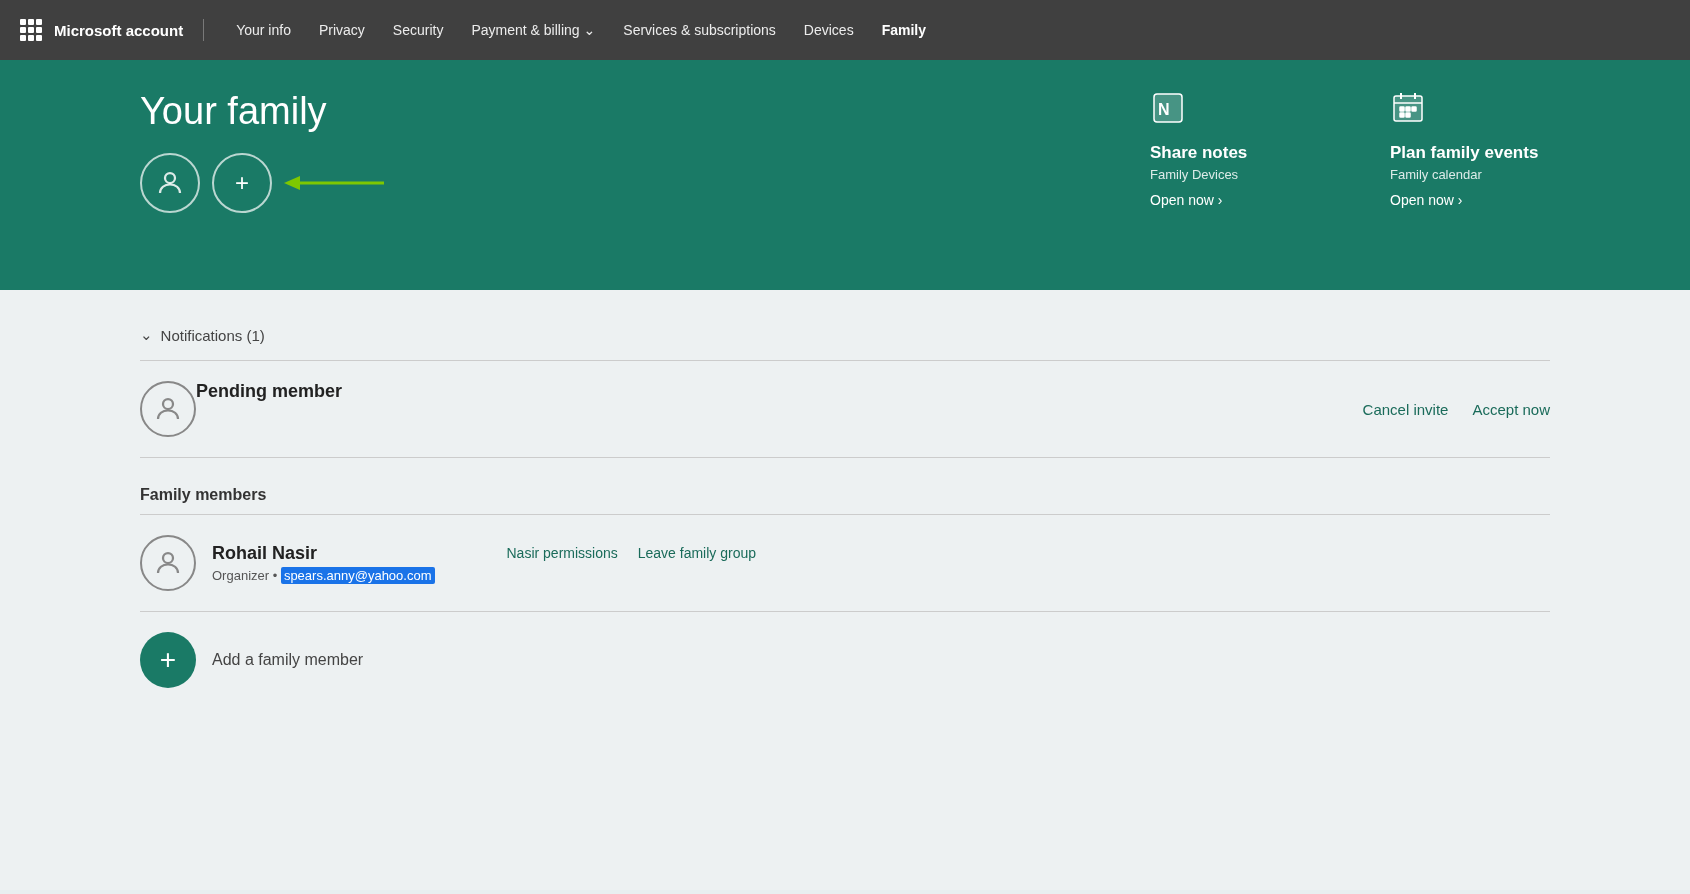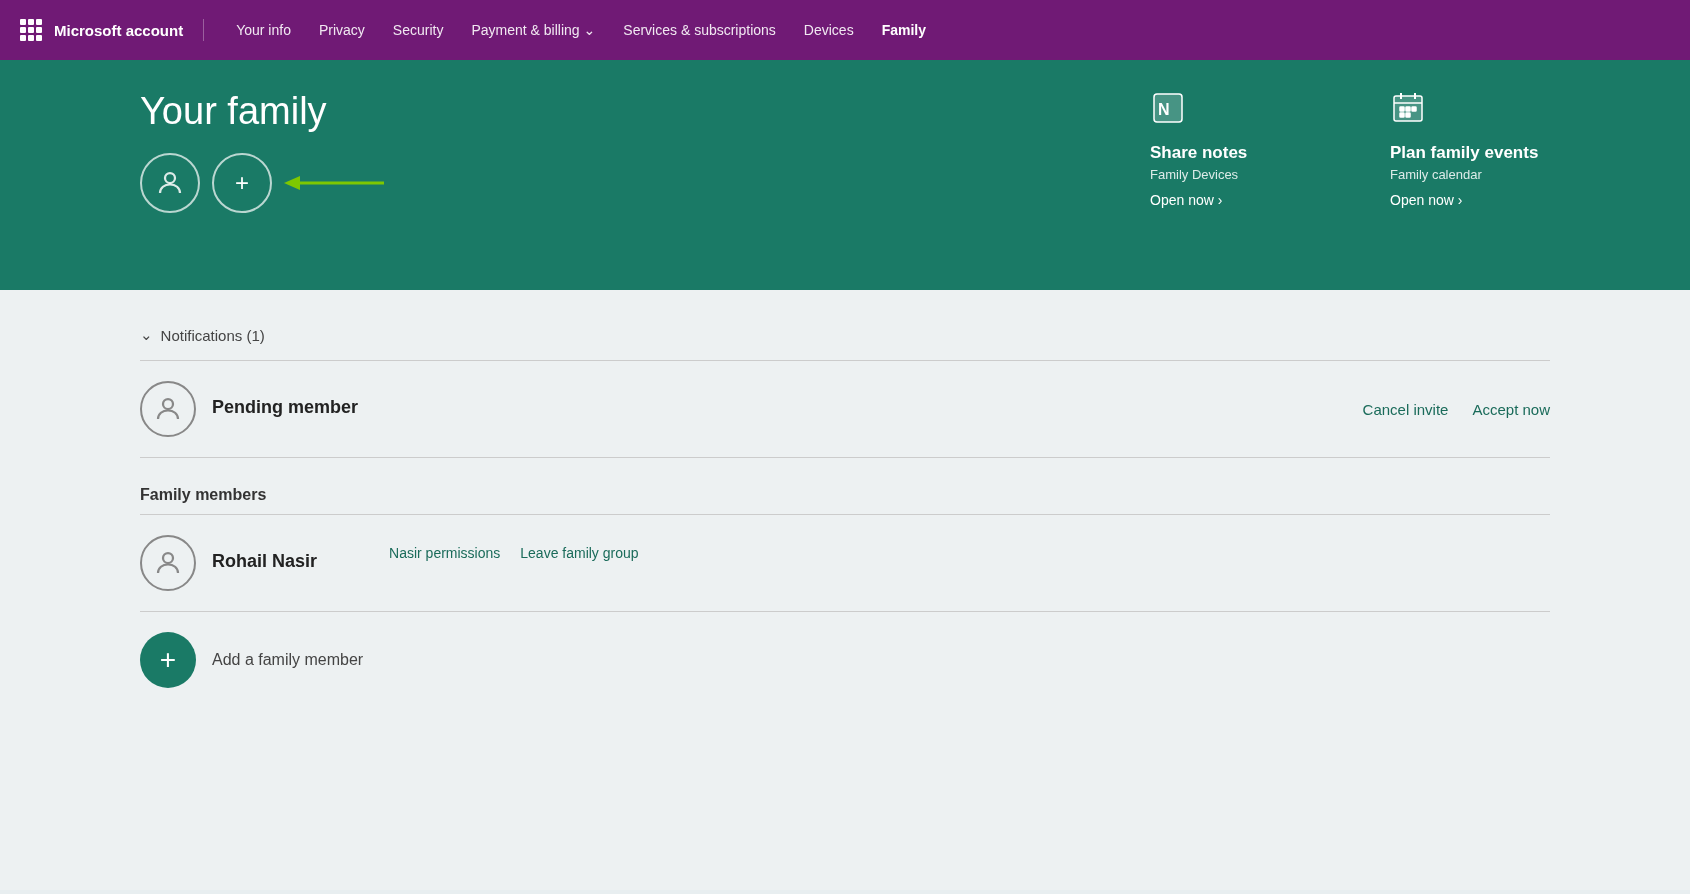--- a/index.html
+++ b/index.html
@@ -1,20 +1,20 @@
 <!DOCTYPE html>
 <html><head>
   <meta charset="utf-8">
   <style>
     * { box-sizing: border-box; margin: 0; padding: 0; }
     body { font-family: 'Segoe UI', Arial, sans-serif; background: #e8eef0; min-height: 894px; }
 
     
     .navbar {
-      background: #701a75;
+      background: #404040;
       display: flex;
       align-items: center;
       padding: 0 20px;
       height: 60px;
       gap: 0;
     }
     .navbar-brand {
       display: flex;
       align-items: center;
       gap: 12px;
@@ -147,24 +147,22 @@
       padding: 16px 0;
       cursor: pointer;
       color: #444;
       font-size: 15px;
       border-bottom: 1px solid #ccc;
     }
 
     
     .member-card {
       display: flex;
-      align-items: center;
       padding: 20px 0;
       border-bottom: 1px solid #ccc;
-      gap: 16px;
     }
     .member-avatar {
       width: 56px;
       height: 56px;
       border-radius: 50%;
       border: 2px solid #888;
       display: flex;
       align-items: center;
       justify-content: center;
       flex-shrink: 0;
@@ -398,20 +396,25 @@
   <div class="family-member-row">
     <div class="family-member-top">
       <div class="member-avatar">
         <svg width="30" height="30" viewBox="0 0 24 24" fill="none" stroke="#888" stroke-width="1.8">
           <circle cx="12" cy="8" r="4"></circle>
           <path d="M4 20c0-4 3.6-7 8-7s8 3 8 7"></path>
         </svg>
       </div>
       <div class="member-details">
         <div class="member-name">Rohail Nasir</div>
+        <div class="organizer-label">
+          <span>Organizer</span>
+          <span>•</span>
+          <span class="email-highlight">spears.anny@yahoo.com</span>
+        </div>
       </div>
     </div>
     <div class="family-member-actions">
       <a class="family-action-link">Nasir permissions</a>
       <a class="family-action-link">Leave family group</a>
     </div>
   </div>
 
   <div class="add-member-row">
     <div class="add-circle">

